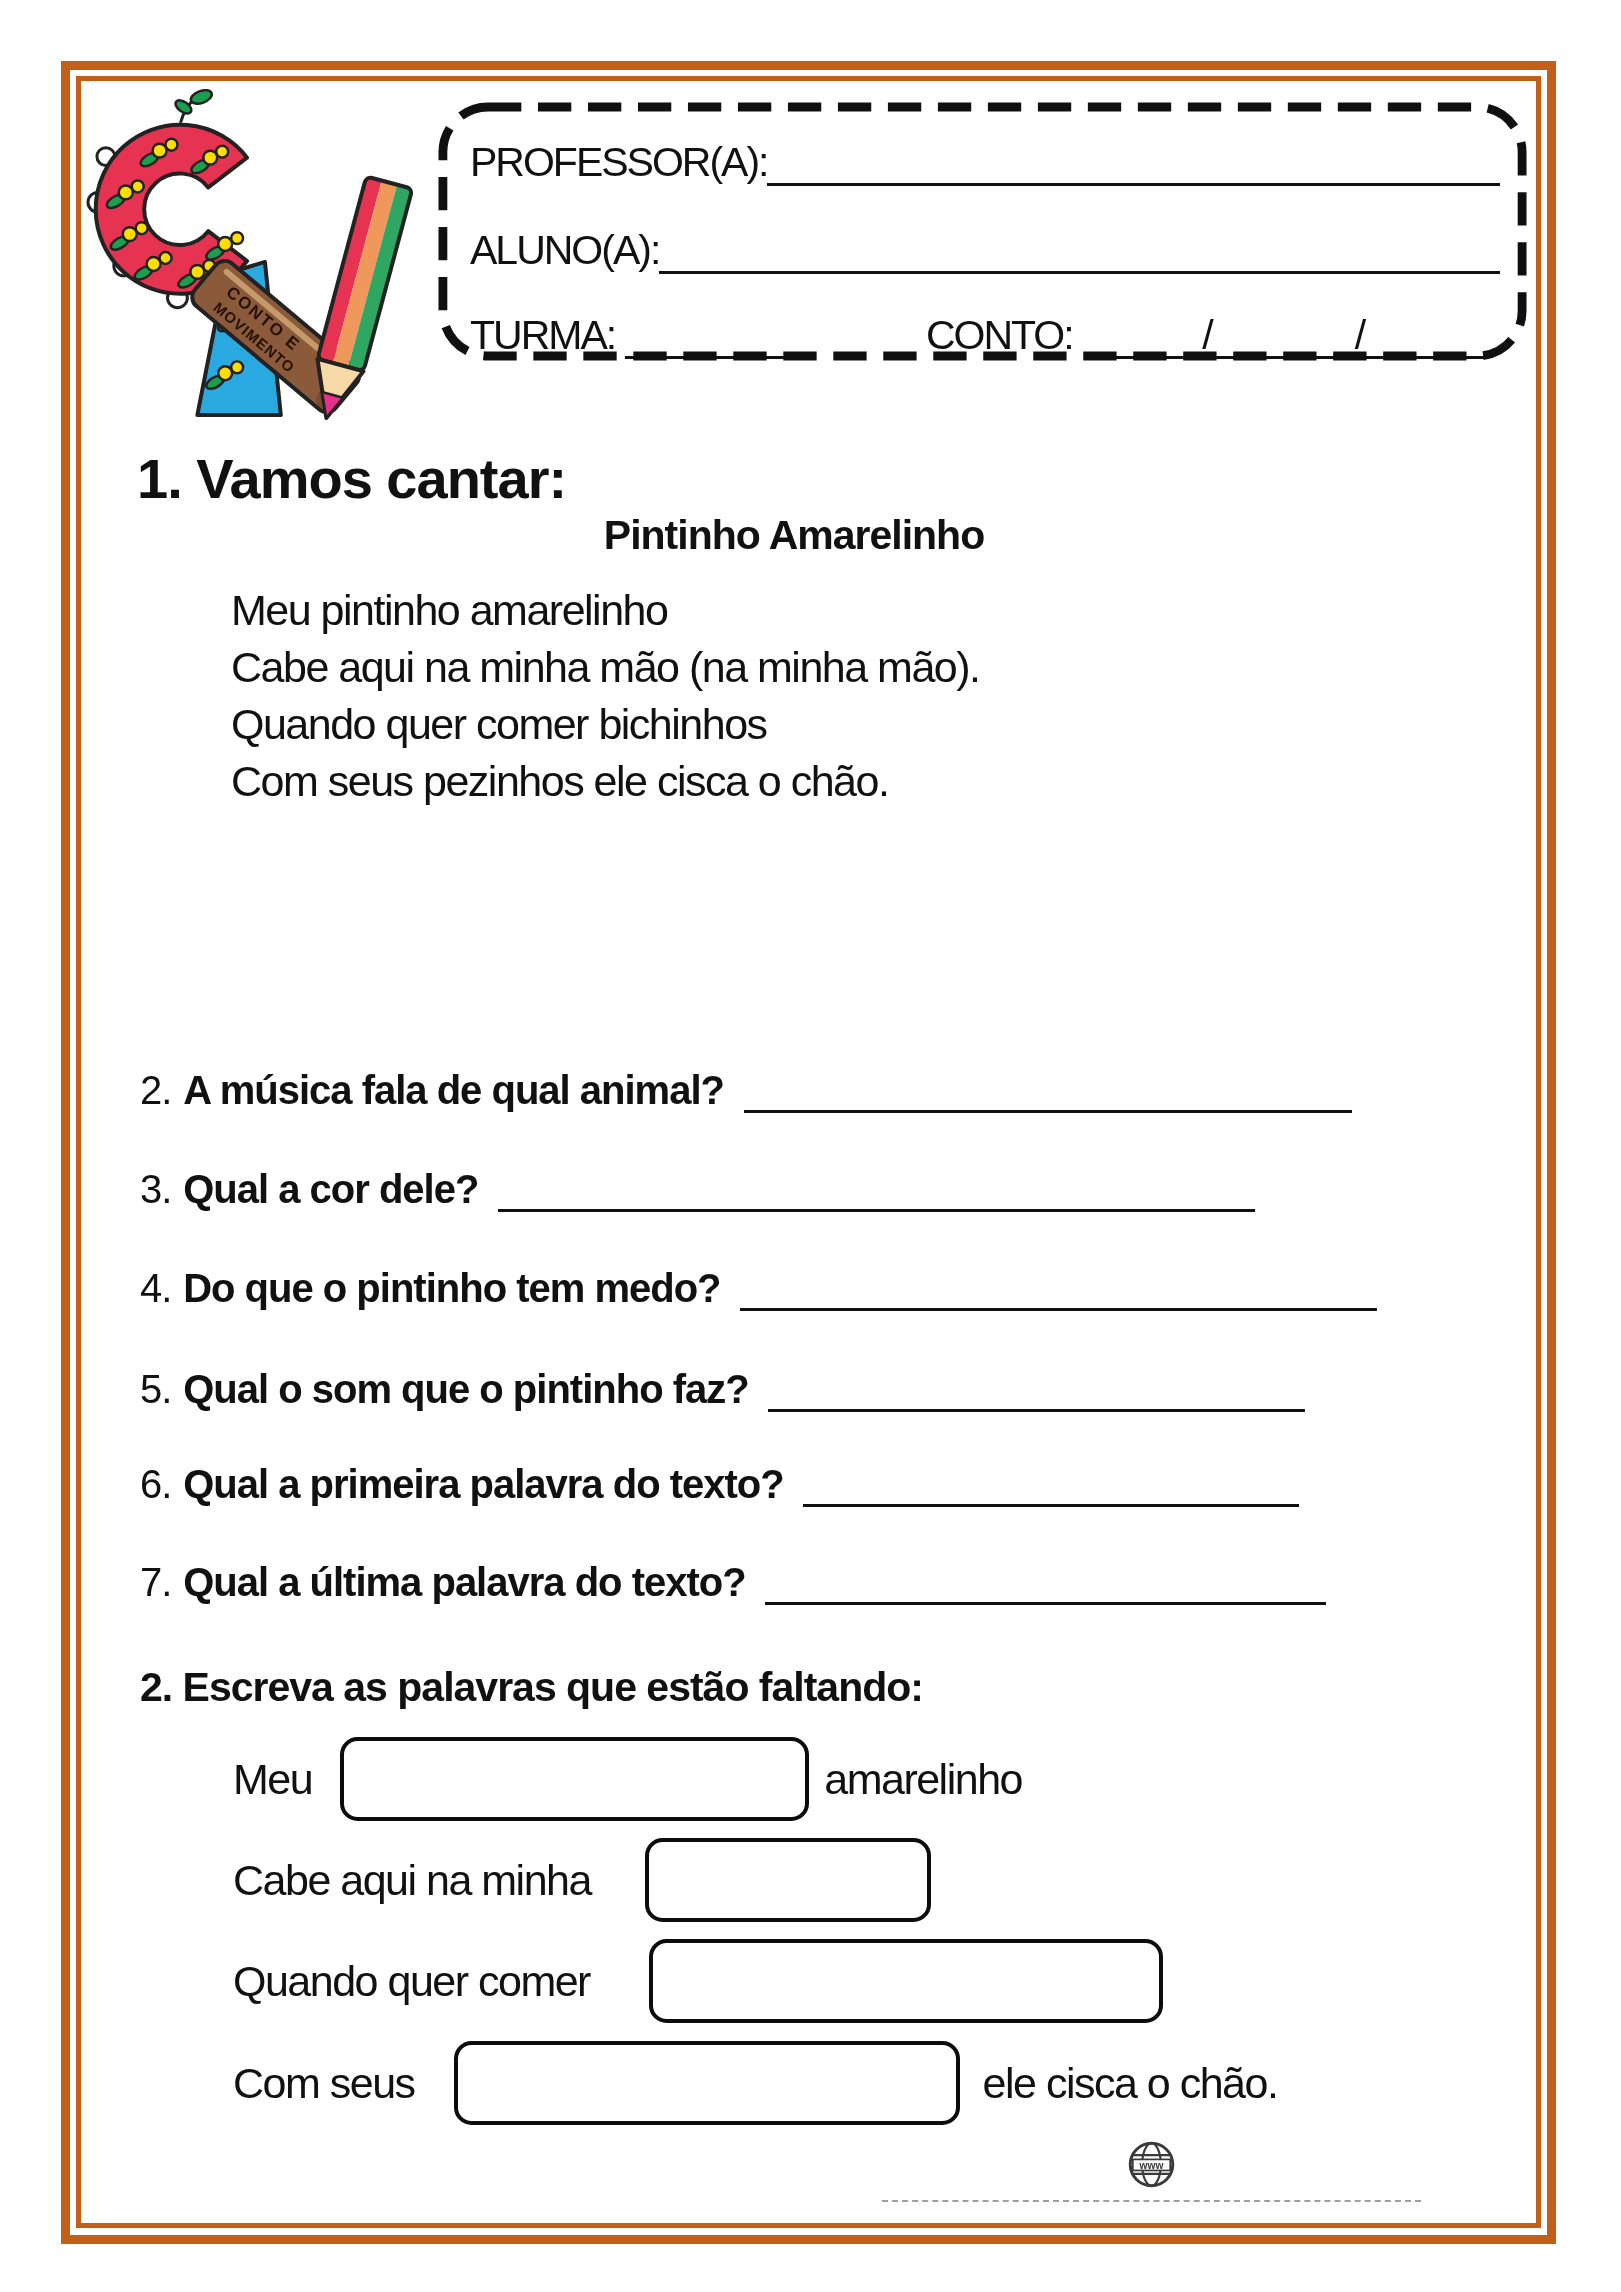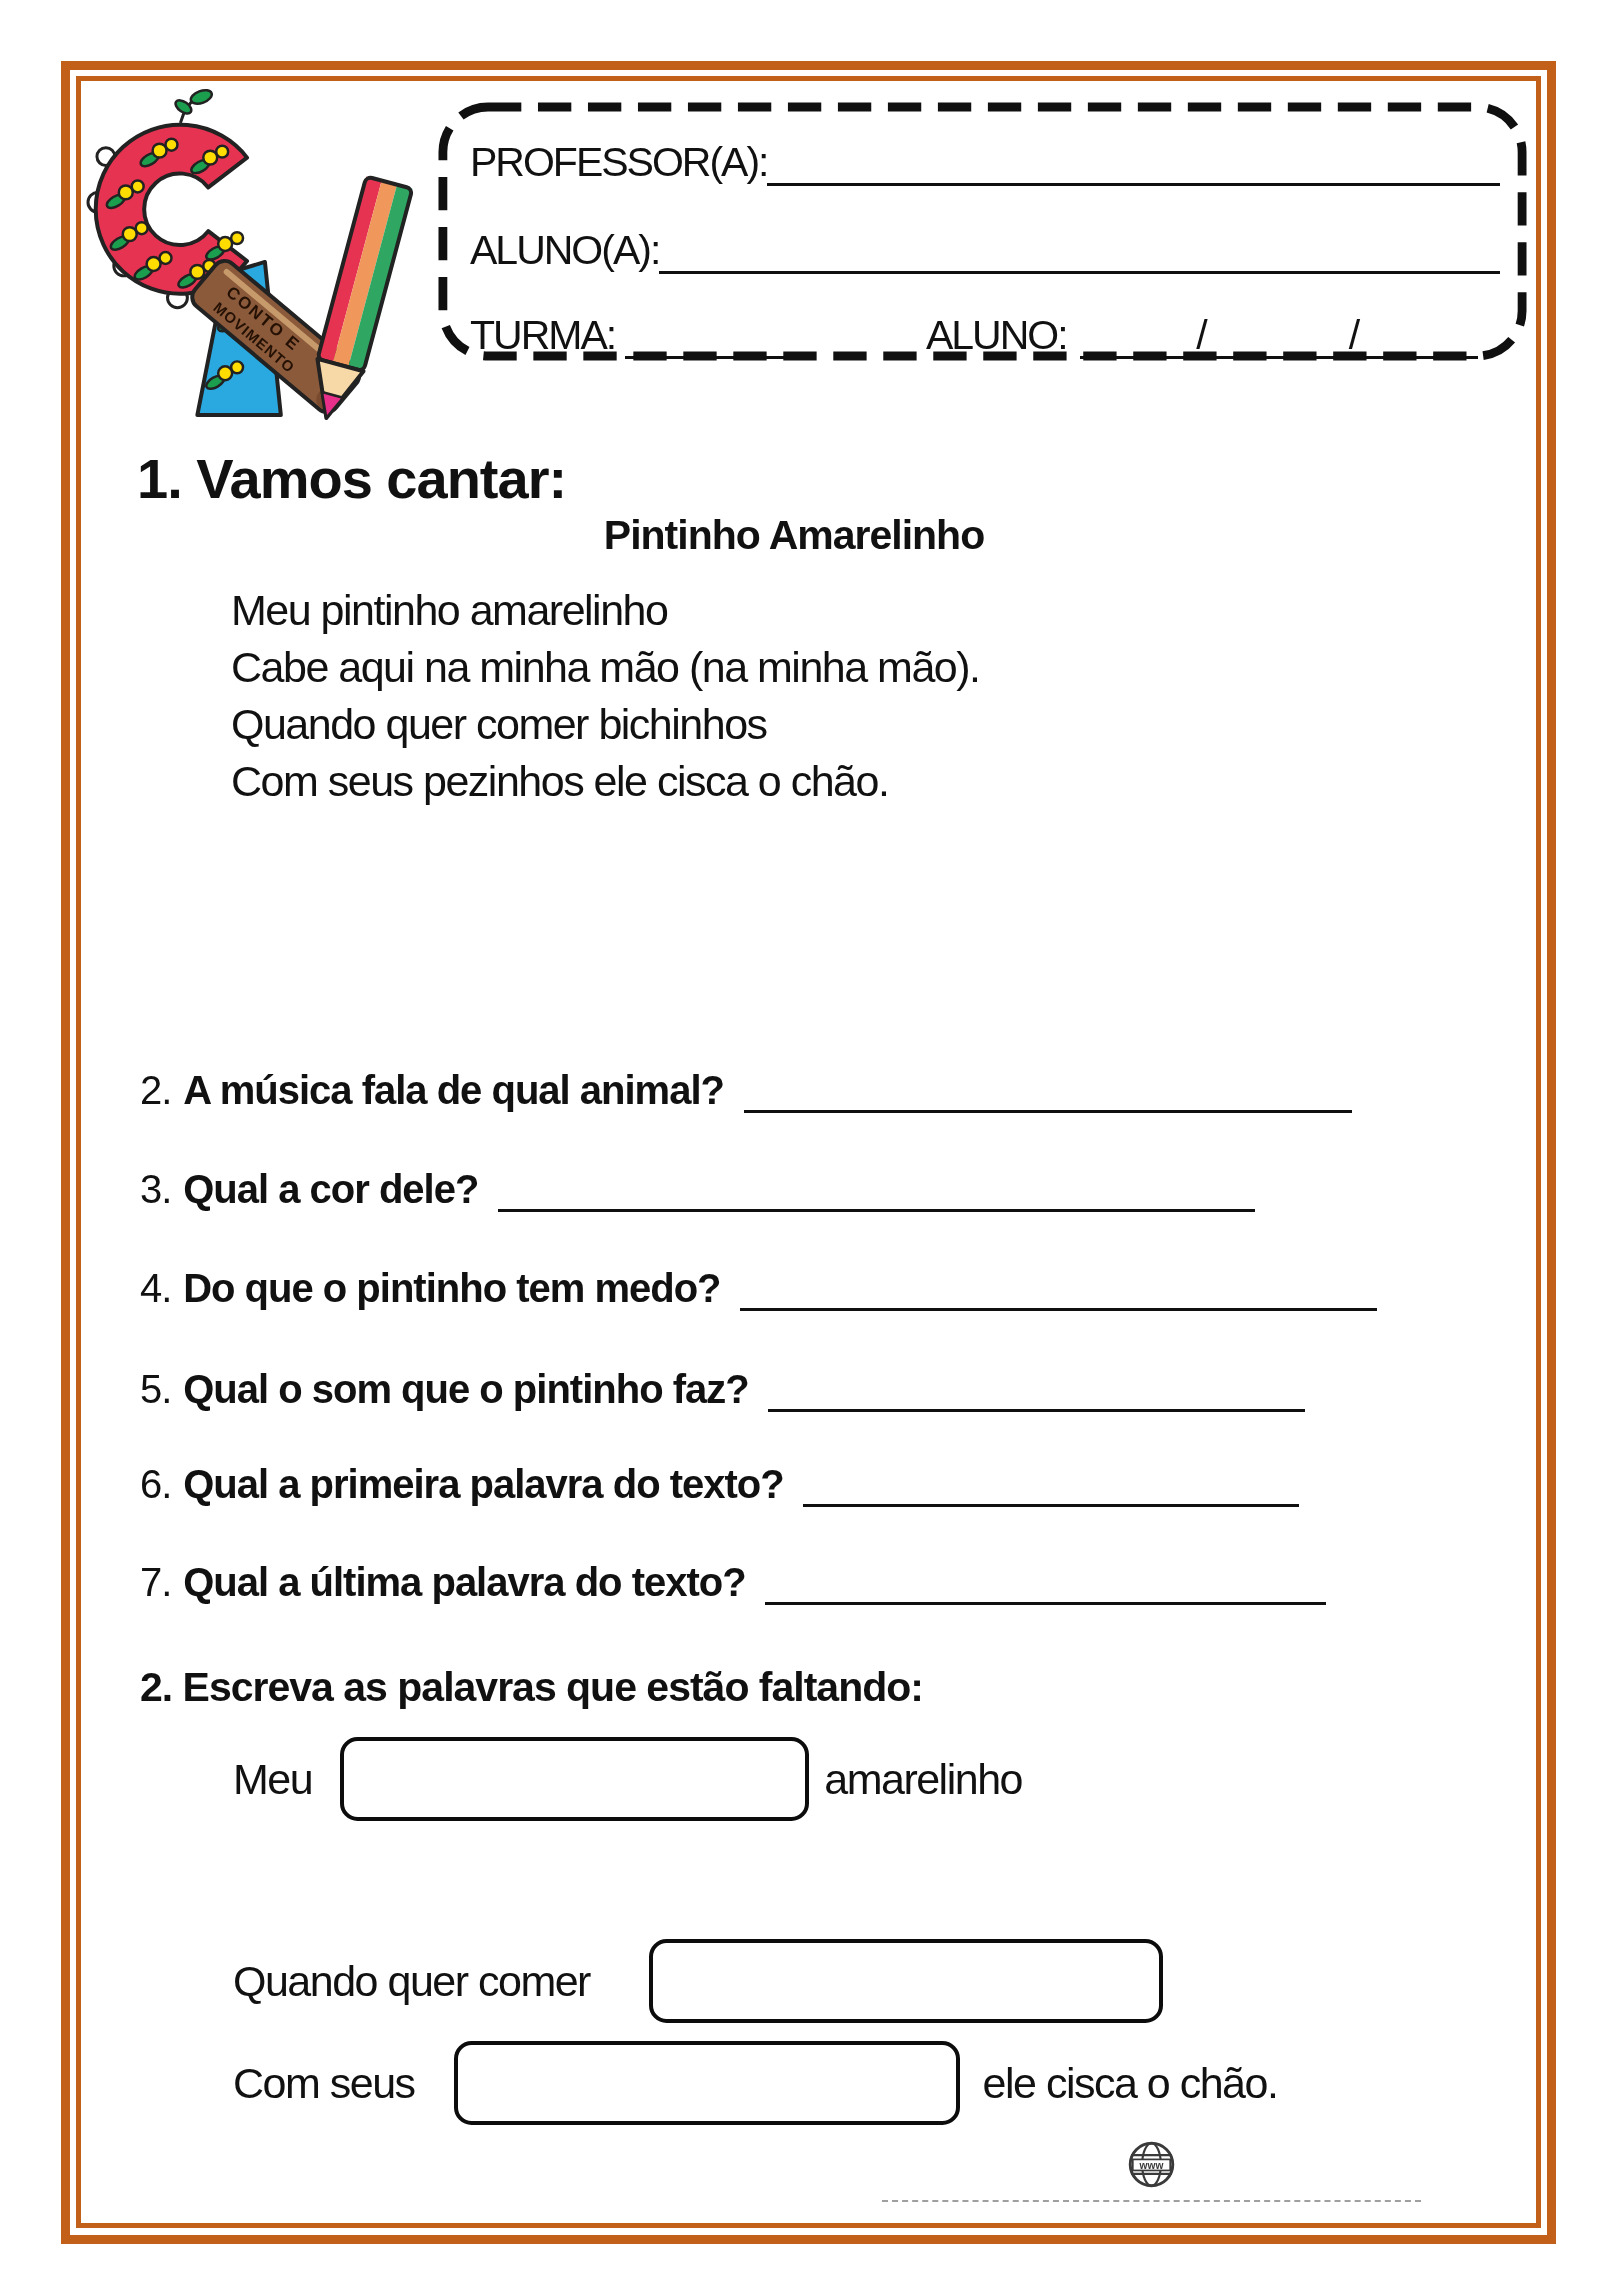--- a/index.html
+++ b/index.html
@@ -129,21 +129,21 @@
       <span class="fixed">PROFESSOR(A):</span>
       <span class="write-line grow"></span>
     </div>
     <div class="info-row row-aluno">
       <span class="fixed">ALUNO(A):</span>
       <span class="write-line grow"></span>
     </div>
     <div class="info-row row-turma">
       <span class="fixed">TURMA:</span>
       <span class="write-line fixed" style="width:169px; margin-left:9.8px;"></span>
-      <span class="fixed" style="margin-left:132px;">ALUNO:</span>
+      <span class="fixed" style="margin-left:132px;">CONTO:</span>
       <span class="write-line fixed" style="width:114px; margin-left:13.7px;"></span>
       <span class="fixed date-sep">/</span>
       <span class="write-line fixed" style="width:139px;"></span>
       <span class="fixed date-sep">/</span>
       <span class="write-line fixed" style="width:118px;"></span>
     </div>
   </div>
 
   <div class="heading-1">1. Vamos cantar:</div>
   <div class="song-title">Pintinho Amarelinho</div>
@@ -187,20 +187,24 @@
     <span class="q-text">Qual a última palavra do texto?</span>
     <span class="answer-line" style="width:561px;"></span>
   </div>
 
   <div class="heading-8">2. Escreva as palavras que estão faltando:</div>
 
   <div class="fill-row fr1">
     <span>Meu</span>
     <span class="fill-box fb1"></span>
     <span class="after-1">amarelinho</span>
+  </div>
+  <div class="fill-row fr2">
+    <span>Cabe aqui na minha</span>
+    <span class="fill-box fb2"></span>
   </div>
   <div class="fill-row fr3">
     <span>Quando quer comer</span>
     <span class="fill-box fb3"></span>
   </div>
   <div class="fill-row fr4">
     <span>Com seus</span>
     <span class="fill-box fb4"></span>
     <span class="after-4">ele cisca o chão.</span>
   </div>

